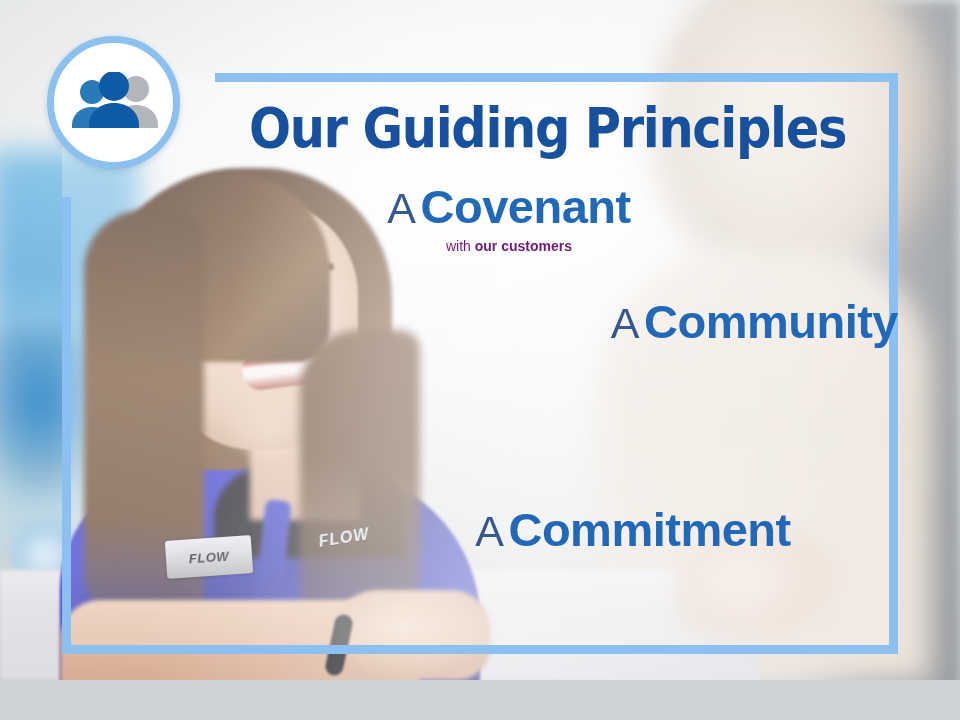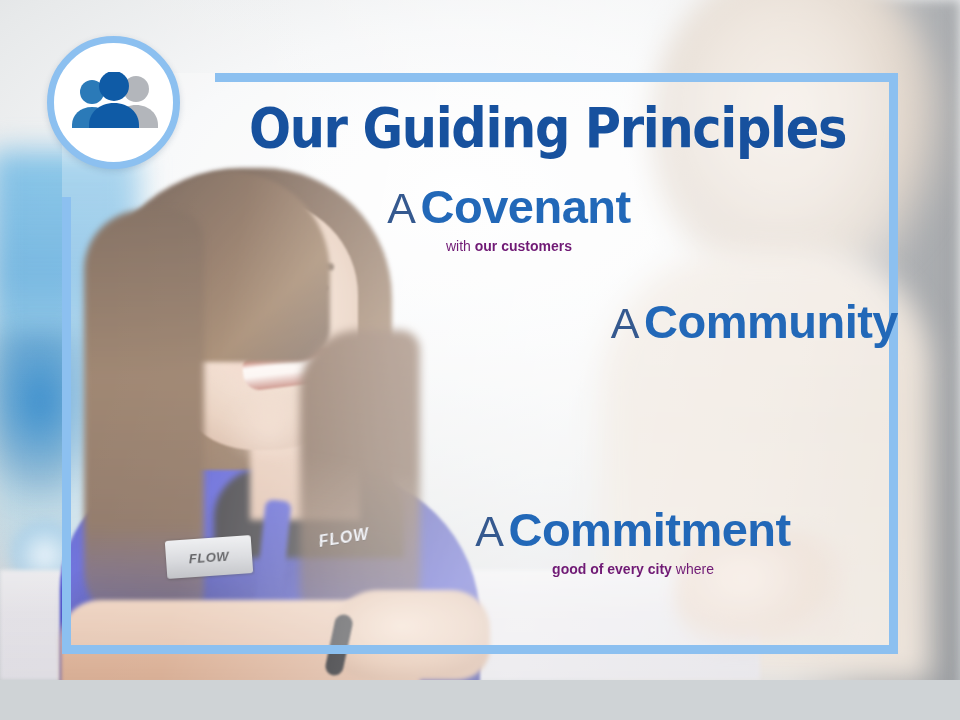--- a/index.html
+++ b/index.html
@@ -365,18 +365,17 @@
         <span class="word">Community</span>
       </div>
     </div>
 
     <div class="principle p-commitment">
       <div class="headline">
         <span class="art">A</span>
         <span class="word">Commitment</span>
       </div>
       <div class="sub">
-          <div><b>good of every city</b><span> where</span></div>
         </div>
     </div>
 
   </div>
 </div>
 
 </body></html>

